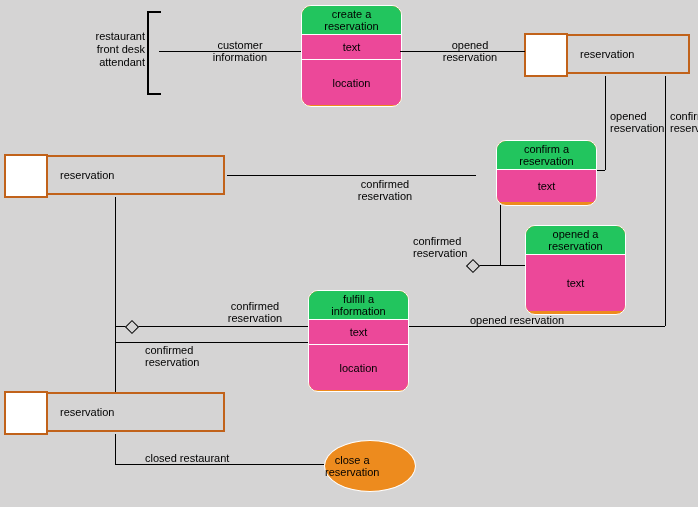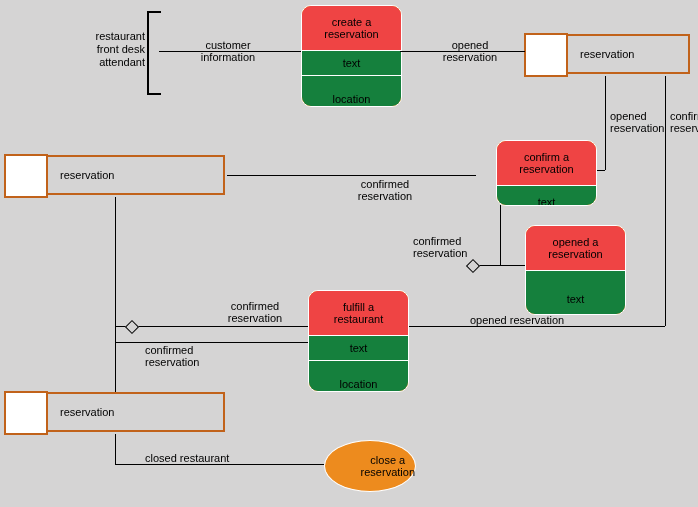--- a/index.html
+++ b/index.html
@@ -1,32 +1,32 @@
 <!DOCTYPE html>
 <html><head>
 <meta charset="utf-8">
 <style>
   html,body{margin:0;padding:0}
   body{background:#d5d4d4;font-family:"Segoe UI",Arial,sans-serif;font-size:11px;color:#000}
   #stage{position:relative;width:698px;height:507px;background:#d5d4d4}
 
   
   .activity{position:absolute;border:1px solid #fff;border-radius:10px;overflow:hidden;background:#ed8b1e}
-  .activity .header{background:#ef4444;color:#000;text-align:center;padding:10px 6px;border-bottom:1px solid #fff;line-height:12px}
-  .activity .section{background:#15803d;color:#000;text-align:center;border-bottom:1px solid #fff;display:flex;align-items:center;justify-content:center}
+  .activity .header{background:#22c55e;color:#000;text-align:center;padding:2px 6px;border-bottom:1px solid #fff;line-height:12px}
+  .activity .section{background:#ec4899;color:#000;text-align:center;border-bottom:1px solid #fff;display:flex;align-items:center;justify-content:center}
   .activity .section:last-child{border-bottom:none}
 
   
   .artifact{position:absolute;background:#d5d4d4}
   .artifact .outer{position:absolute;inset:0;border:2px solid #c1621a}
   .artifact .mini{position:absolute;top:-1px;left:-1px;width:40px;height:40px;background:#fff;border:2px solid #c1621a}
   .artifact .lbl{position:absolute;left:55px;top:50%;transform:translateY(-50%);white-space:nowrap}
 
   
-  .ellipse{position:absolute;border-radius:50%;background:#ed8b1e;border:1px solid #fff;display:flex;align-items:center;justify-content:flex-end;text-align:center;line-height:12px}
+  .ellipse{position:absolute;border-radius:50%;background:#ed8b1e;border:1px solid #fff;display:flex;align-items:center;justify-content:flex-start;text-align:center;line-height:12px}
 
   
   .bracket{position:absolute;border:2px solid #000;border-right:none;width:12px}
 
   
   .hline{position:absolute;height:1px;background:#000}
   .vline{position:absolute;width:1px;background:#000}
   .lbl{position:absolute;white-space:nowrap;color:#000}
   .lbl.c{text-align:center}
 
@@ -43,21 +43,21 @@
 attendant</div>
 
 <div class="activity" style="left:301px;top:5px;width:99px;height:100px">
   <div class="header" style="white-space:pre-line">create a
 reservation</div>
   <div class="section" style="height:24px">text</div>
   <div class="section" style="height:45px">location</div>
 </div>
 
 <div class="hline" style="left:159px;top:51px;width:142px"></div>
-<div class="lbl c" style="left:188px;top:39px;width:80px;line-height:12px;white-space:pre-line">customer
+<div class="lbl c" style="left:200px;top:39px;width:80px;line-height:12px;white-space:pre-line">customer
 information</div>
 
 <div class="artifact" style="left:525px;top:34px;width:165px;height:40px">
   <div class="outer"></div>
   <div class="mini"></div>
   <div class="lbl">reservation</div>
 </div>
 
 <div class="hline" style="left:400px;top:51px;width:125px"></div>
 <div class="lbl c" style="left:430px;top:39px;width:80px;line-height:12px;white-space:pre-line">opened
@@ -99,21 +99,21 @@
   <div class="header" style="white-space:pre-line">opened a
 reservation</div>
   <div class="section" style="height:56px">text</div>
 </div>
 
 <div class="diamond" style="left:468px;top:261px"></div>
 <div class="hline" style="left:480px;top:265px;width:45px"></div>
 
 <div class="activity" style="left:308px;top:290px;width:99px;height:100px">
   <div class="header" style="white-space:pre-line">fulfill a
-restaurant</div>
+information</div>
   <div class="section" style="height:24px">text</div>
   <div class="section" style="height:45px">location</div>
 </div>
 
 <div class="vline" style="left:115px;top:197px;height:145px"></div>
 <div class="hline" style="left:115px;top:326px;width:193px"></div>
 <div class="diamond" style="left:127px;top:322px"></div>
 <div class="lbl c" style="left:215px;top:300px;width:80px;line-height:12px;white-space:pre-line">confirmed
 reservation</div>
 

